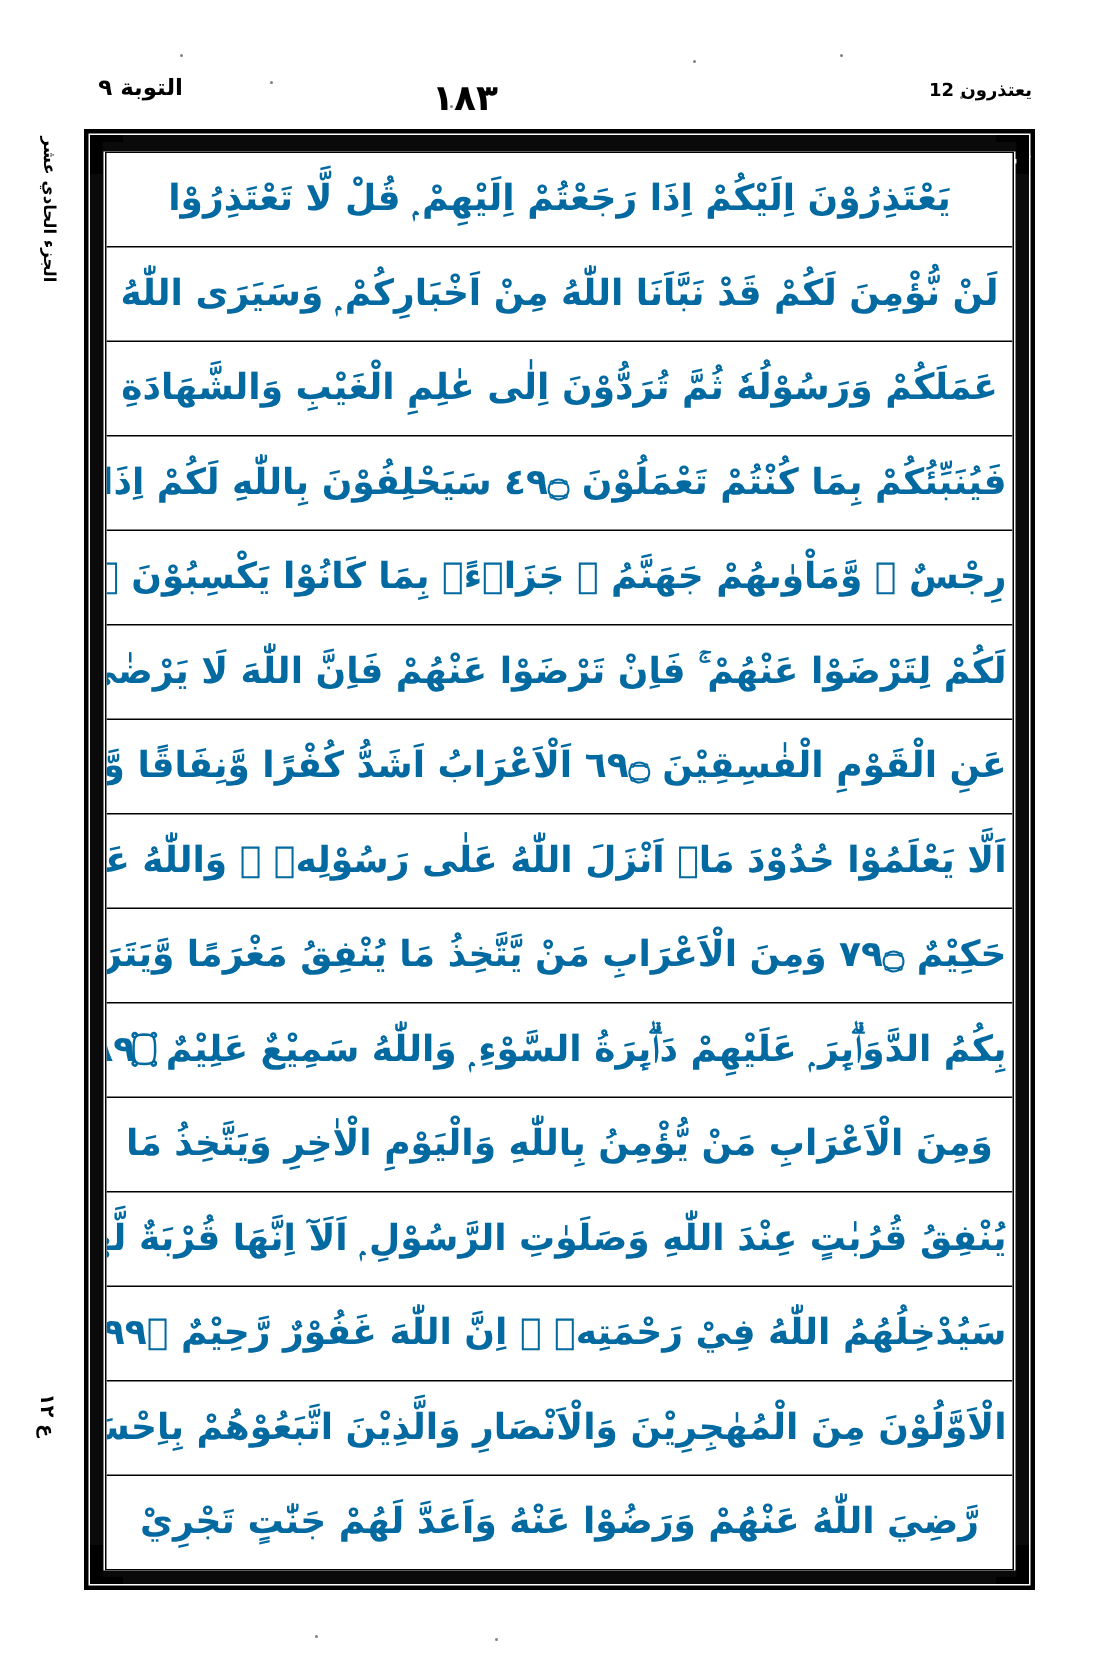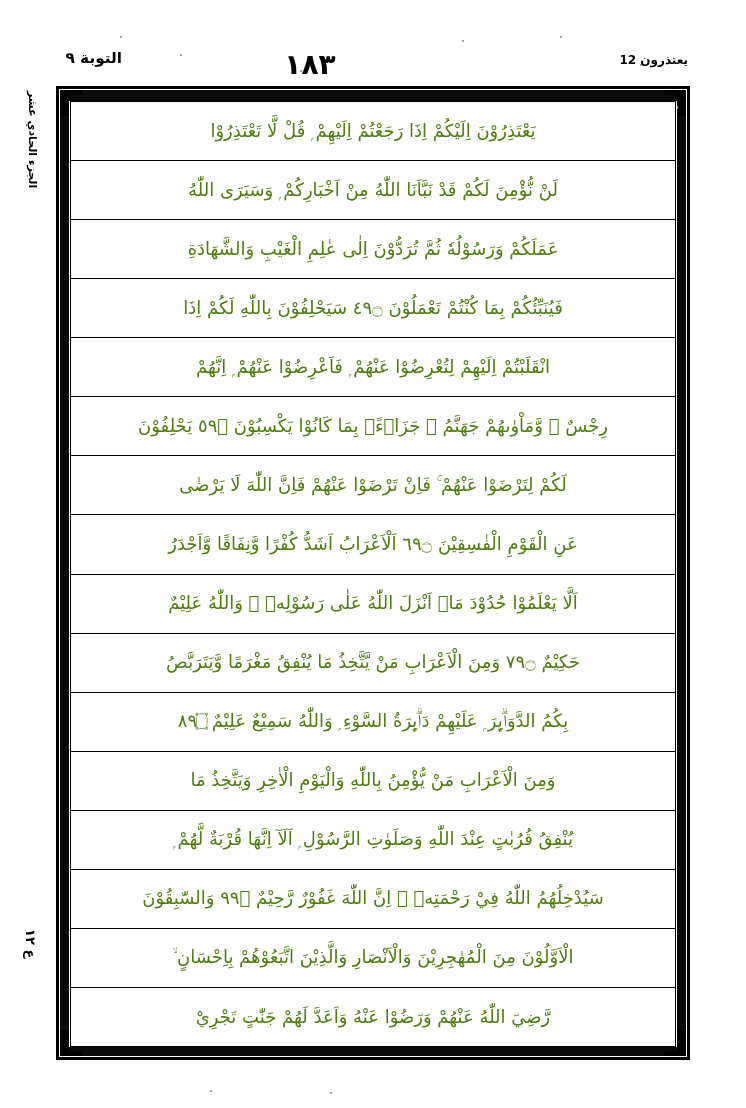--- a/index.html
+++ b/index.html
@@ -42,21 +42,21 @@
     white-space: nowrap;
     font-weight: 700;
     transform: scaleX(1.02);
   }
   .hdr-page {
     position: absolute;
     left: 0;
     top: 4px;
     width: 620px;
     text-align: center;
-    font-size: 28px;
+    font-size: 24px;
     letter-spacing: 1px;
     color: #000;
     font-weight: 700;
     line-height: 26px;
   }
   .hdr-hizb {
     position: absolute;
     right: 58px;
     top: 4px;
     font-size: 12px;
@@ -172,29 +172,29 @@
     justify-content: center;
     overflow: hidden;
   }
   .qline:last-child {
     border-bottom: none;
   }
   .qtext {
     direction: rtl;
     unicode-bidi: bidi-override;
     font-family: "DejaVu Sans", "Liberation Sans", sans-serif;
-    font-size: 18px;
+    font-size: 24px;
     line-height: 1.05;
-    color: #4d7c0f;
+    color: #0369a1;
     white-space: nowrap;
     width: 100%;
     text-align: center;
     padding: 0 4px;
     box-sizing: border-box;
-    font-weight: 400;
+    font-weight: 700;
     transform: scaleX(1.0);
   }
 
   
   .speck {
     position: absolute;
     background: #000;
     opacity: .5;
     width: 2px;
     height: 2px;
@@ -331,23 +331,20 @@
         <div class="qline">
           <div class="qtext">لَنْ نُّؤْمِنَ لَكُمْ قَدْ نَبَّاَنَا اللّٰهُ مِنْ اَخْبَارِكُمْ ۭ وَسَيَرَى اللّٰهُ</div>
         </div>
         <div class="qline">
           <div class="qtext">عَمَلَكُمْ وَرَسُوْلُهٗ ثُمَّ تُرَدُّوْنَ اِلٰى عٰلِمِ الْغَيْبِ وَالشَّهَادَةِ</div>
         </div>
         <div class="qline">
           <div class="qtext">فَيُنَبِّئُكُمْ بِمَا كُنْتُمْ تَعْمَلُوْنَ ۝٩٤ سَيَحْلِفُوْنَ بِاللّٰهِ لَكُمْ اِذَا</div>
         </div>
         <div class="qline">
-          <div class="qtext">انْقَلَبْتُمْ اِلَيْهِمْ لِتُعْرِضُوْا عَنْهُمْ ۭ فَاَعْرِضُوْا عَنْهُمْ ۭ اِنَّهُمْ</div>
-        </div>
-        <div class="qline">
           <div class="qtext">رِجْسٌ ۡ وَّمَاْوٰىهُمْ جَهَنَّمُ ۚ جَزَاۗءًۢ بِمَا كَانُوْا يَكْسِبُوْنَ ۝٩٥ يَحْلِفُوْنَ</div>
         </div>
         <div class="qline">
           <div class="qtext">لَكُمْ لِتَرْضَوْا عَنْهُمْ ۚ فَاِنْ تَرْضَوْا عَنْهُمْ فَاِنَّ اللّٰهَ لَا يَرْضٰى</div>
         </div>
         <div class="qline">
           <div class="qtext">عَنِ الْقَوْمِ الْفٰسِقِيْنَ ۝٩٦ اَلْاَعْرَابُ اَشَدُّ كُفْرًا وَّنِفَاقًا وَّاَجْدَرُ</div>
         </div>
         <div class="qline">
           <div class="qtext">اَلَّا يَعْلَمُوْا حُدُوْدَ مَاۤ اَنْزَلَ اللّٰهُ عَلٰى رَسُوْلِهٖ ۭ وَاللّٰهُ عَلِيْمٌ</div>

